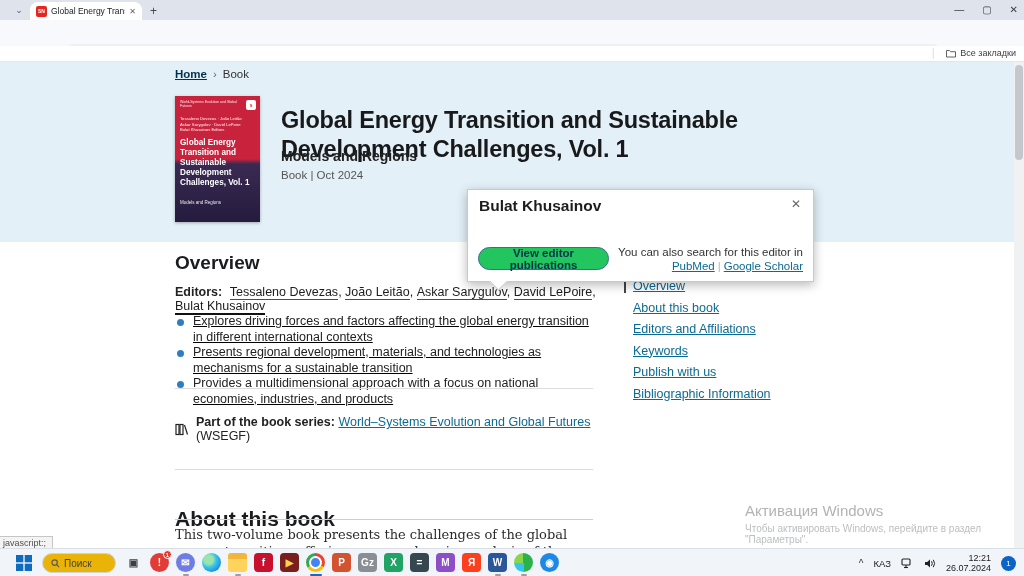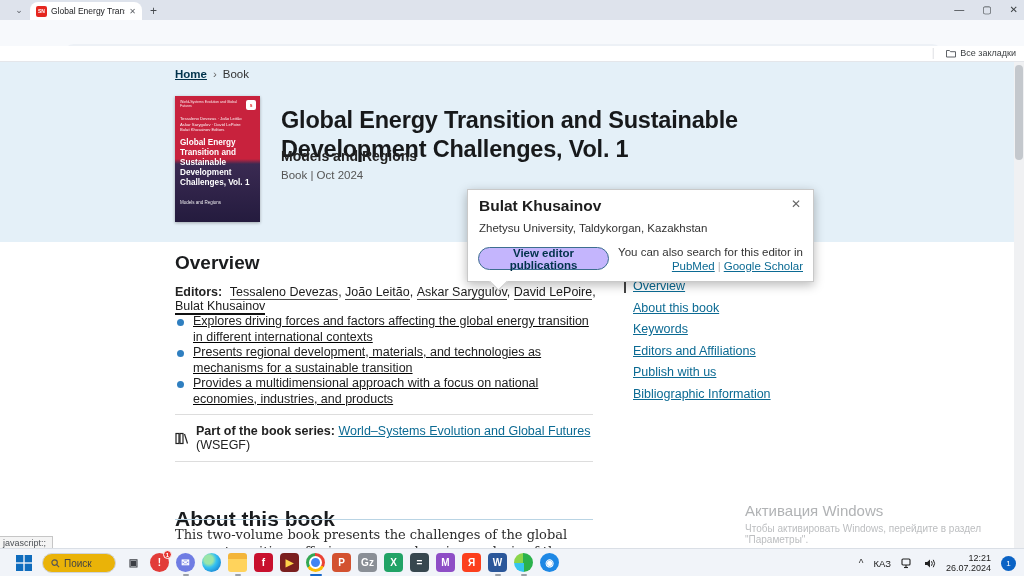--- a/index.html
+++ b/index.html
@@ -62,22 +62,22 @@
   .editors-list{display:inline;list-style:none;margin:0;padding:0;}
   .editors-list li{display:inline;}
   .editors-list li a{color:#1c1c1c;text-decoration:none;border-bottom:1px solid #4d4d4d;}
   .editors-list li:not(:last-child)::after{content:", ";}
   .editors-list li:last-child a{border-bottom:2px solid #111;}
 
   .bullets{position:absolute;left:175px;top:252px;width:425px;list-style:none;margin:0;padding:0;text-decoration:underline;}
   .bullets li{position:relative;padding-left:18px;font-size:12.5px;line-height:15.5px;color:#222;margin-bottom:0;}
   .bullets li::before{content:"";position:absolute;left:2px;top:5px;width:7px;height:7px;border-radius:50%;background:#2f7fc0;}
 
-  .series-row{position:absolute;left:175px;top:352px;width:418px;border-top:1px solid #ddd;border-bottom:1px solid #ddd;
-    padding:9px 0;font-size:12.5px;color:#222;display:flex;align-items:center;gap:7px;}
+  .series-row{position:absolute;left:175px;top:326px;width:418px;border-top:1px solid #ddd;border-bottom:1px solid #ddd;
+    padding:26px 0;font-size:12.5px;color:#222;display:flex;align-items:center;gap:7px;}
   .series-row a{color:#0b6a93;text-decoration:underline;}
   .series-icon{flex:0 0 auto;display:flex;}
 
   .about-h{position:absolute;left:175px;top:428px;font-size:21px;font-weight:700;color:#1a1c1e;}
   .about-rule{position:absolute;left:175px;top:457px;width:418px;height:1px;background:#b9d4e4;}
   .about-para{position:absolute;left:175px;top:464px;width:425px;font-family:"DejaVu Serif",serif;
     font-size:13px;line-height:17px;color:#2b2b2b;height:22px;overflow:hidden;}
 
   .side-nav{position:absolute;left:633px;top:218px;width:380px;list-style:none;margin:0;padding:0;}
   .side-nav li{margin-bottom:8.5px;font-size:12.5px;line-height:13px;}
@@ -86,21 +86,21 @@
 
   
   .popup{position:absolute;left:467px;top:127px;width:347px;height:93px;background:#fff;
     border:1px solid #c9c9c9;box-shadow:0 3px 10px rgba(0,0,0,.28);z-index:20;}
   .popup-tail{position:absolute;left:24px;bottom:-7px;width:13px;height:13px;background:#fff;
     border-right:1px solid #c9c9c9;border-bottom:1px solid #c9c9c9;transform:rotate(45deg);}
   .popup-title{position:absolute;left:11px;top:7px;font-size:15.5px;font-weight:700;color:#1d1d1d;}
   .popup-close{position:absolute;right:12px;top:7px;font-size:12px;color:#666;}
   .popup-affil{position:absolute;left:11px;top:32px;font-size:11.5px;color:#333;}
   .popup-btn{position:absolute;left:10px;top:57px;width:131px;height:23px;border:1.5px solid #3c6e8f;
-    border-radius:12px;background:#c4b5fd;font-size:11.5px;font-weight:600;color:#01324b;
+    border-radius:12px;background:#22c55e;font-size:11.5px;font-weight:600;color:#01324b;
     display:flex;align-items:center;justify-content:center;font-family:"Liberation Sans",sans-serif;}
   .popup-search{position:absolute;right:10px;top:55px;text-align:right;font-size:11.5px;color:#333;line-height:14px;}
   .popup-search a{color:#0b6a93;text-decoration:underline;}
   .popup-search .psep{color:#b5b5b5;margin:0 3px;}
 
   .watermark{position:absolute;left:745px;top:440px;color:#b1b3b5;}
   .wm1{font-size:15px;}
   .wm2{font-size:10px;margin-top:4px;color:#bcbec0;}
 
   .statusbubble{position:absolute;left:0;top:474px;background:#f4f4f4;border:1px solid #c6c6c6;border-left:none;
@@ -280,31 +280,30 @@
     <div class="about-rule"></div>
     <div class="about-para">
       <span>This two-volume book presents the challenges of the global energy transition, offering a</span>
       <span>comprehensive analysis of the policies and drivers shaping the main sectors of</span>
     </div>
 
     <ul class="side-nav">
 
     <li class="active"><a href="#">Overview</a></li>
         <li><a href="#">About this book</a></li>
+        <li><a href="#">Editors and Affiliations</a></li>
         <li><a href="#">Keywords</a></li>
-        <li><a href="#">Editors and Affiliations</a></li>
         <li><a href="#">Publish with us</a></li>
         <li><a href="#">Bibliographic Information</a></li>
       </ul>
 
     <div class="popup">
       <div class="popup-tail"></div>
       <div class="popup-title">Bulat Khusainov</div>
       <div class="popup-close">✕</div>
-      <div class="popup-affil">Zhetysu University, Taldykorgan, Kazakhstan</div>
       <button class="popup-btn">View editor publications</button>
       <div class="popup-search">
         <div>You can also search for this editor in</div>
         <div>
           <a href="#">PubMed</a><span class="psep">|</span><a href="#">Google Scholar</a>
         </div>
       </div>
     </div>
 
     <div class="watermark">

